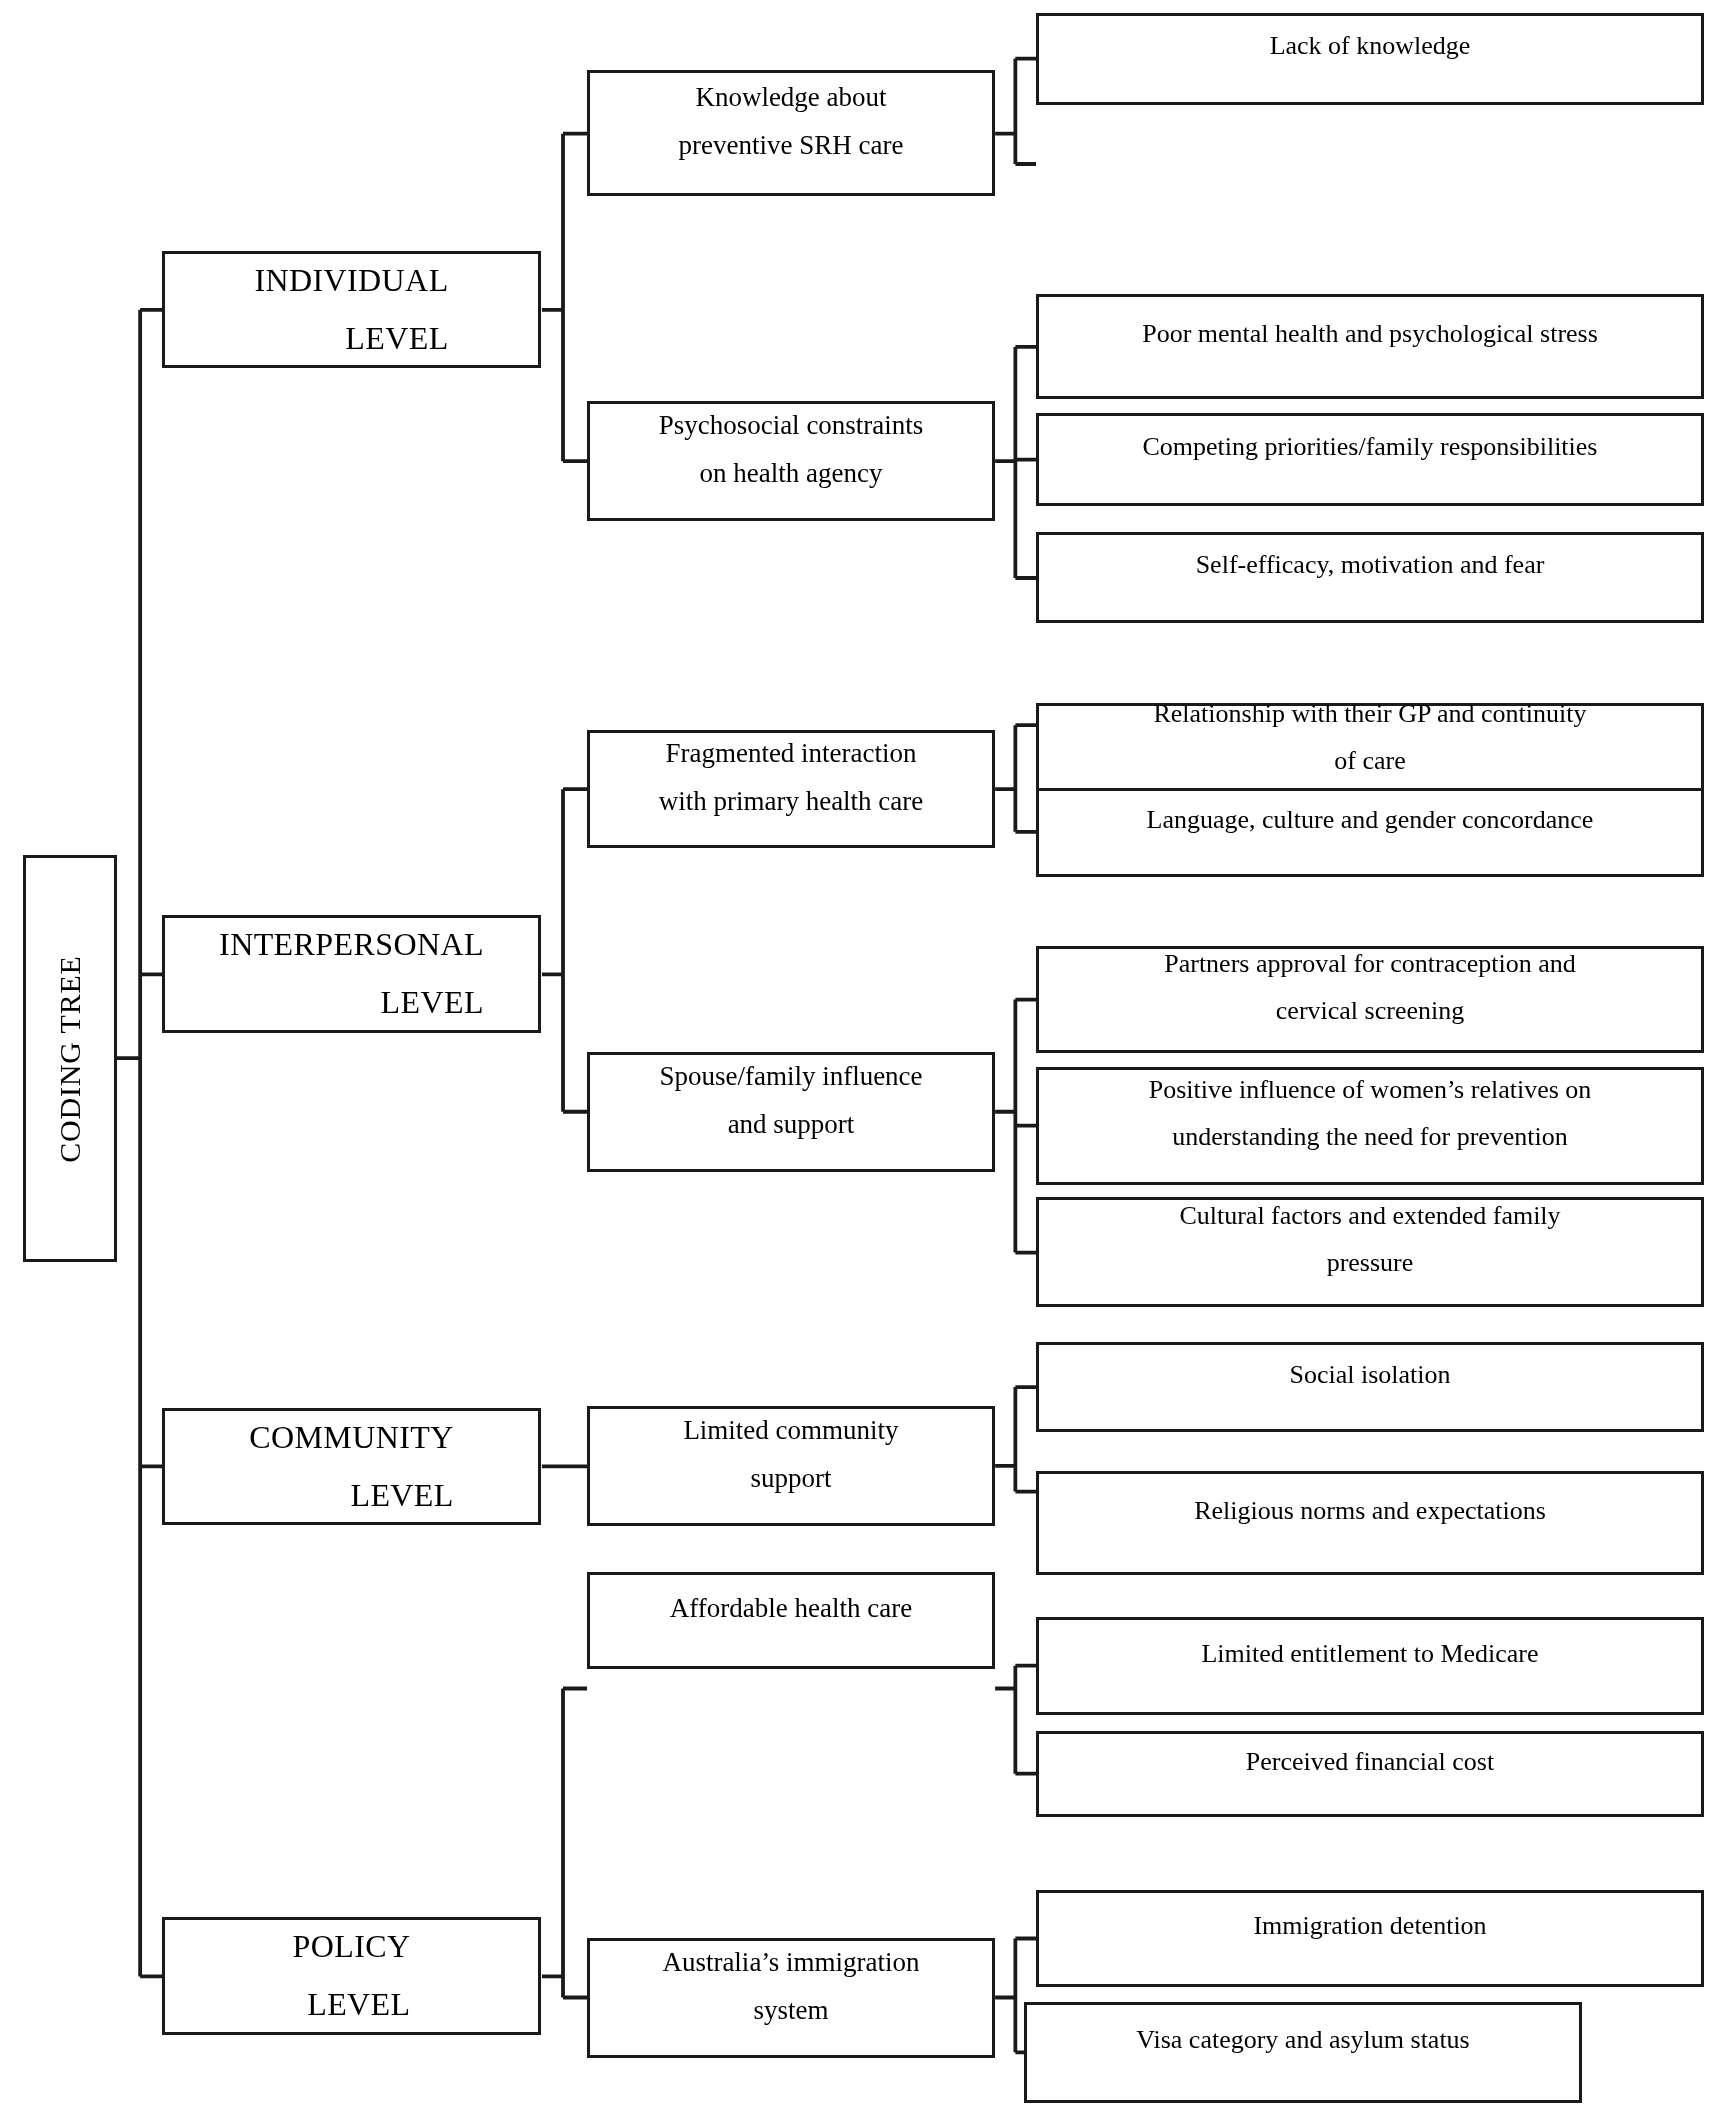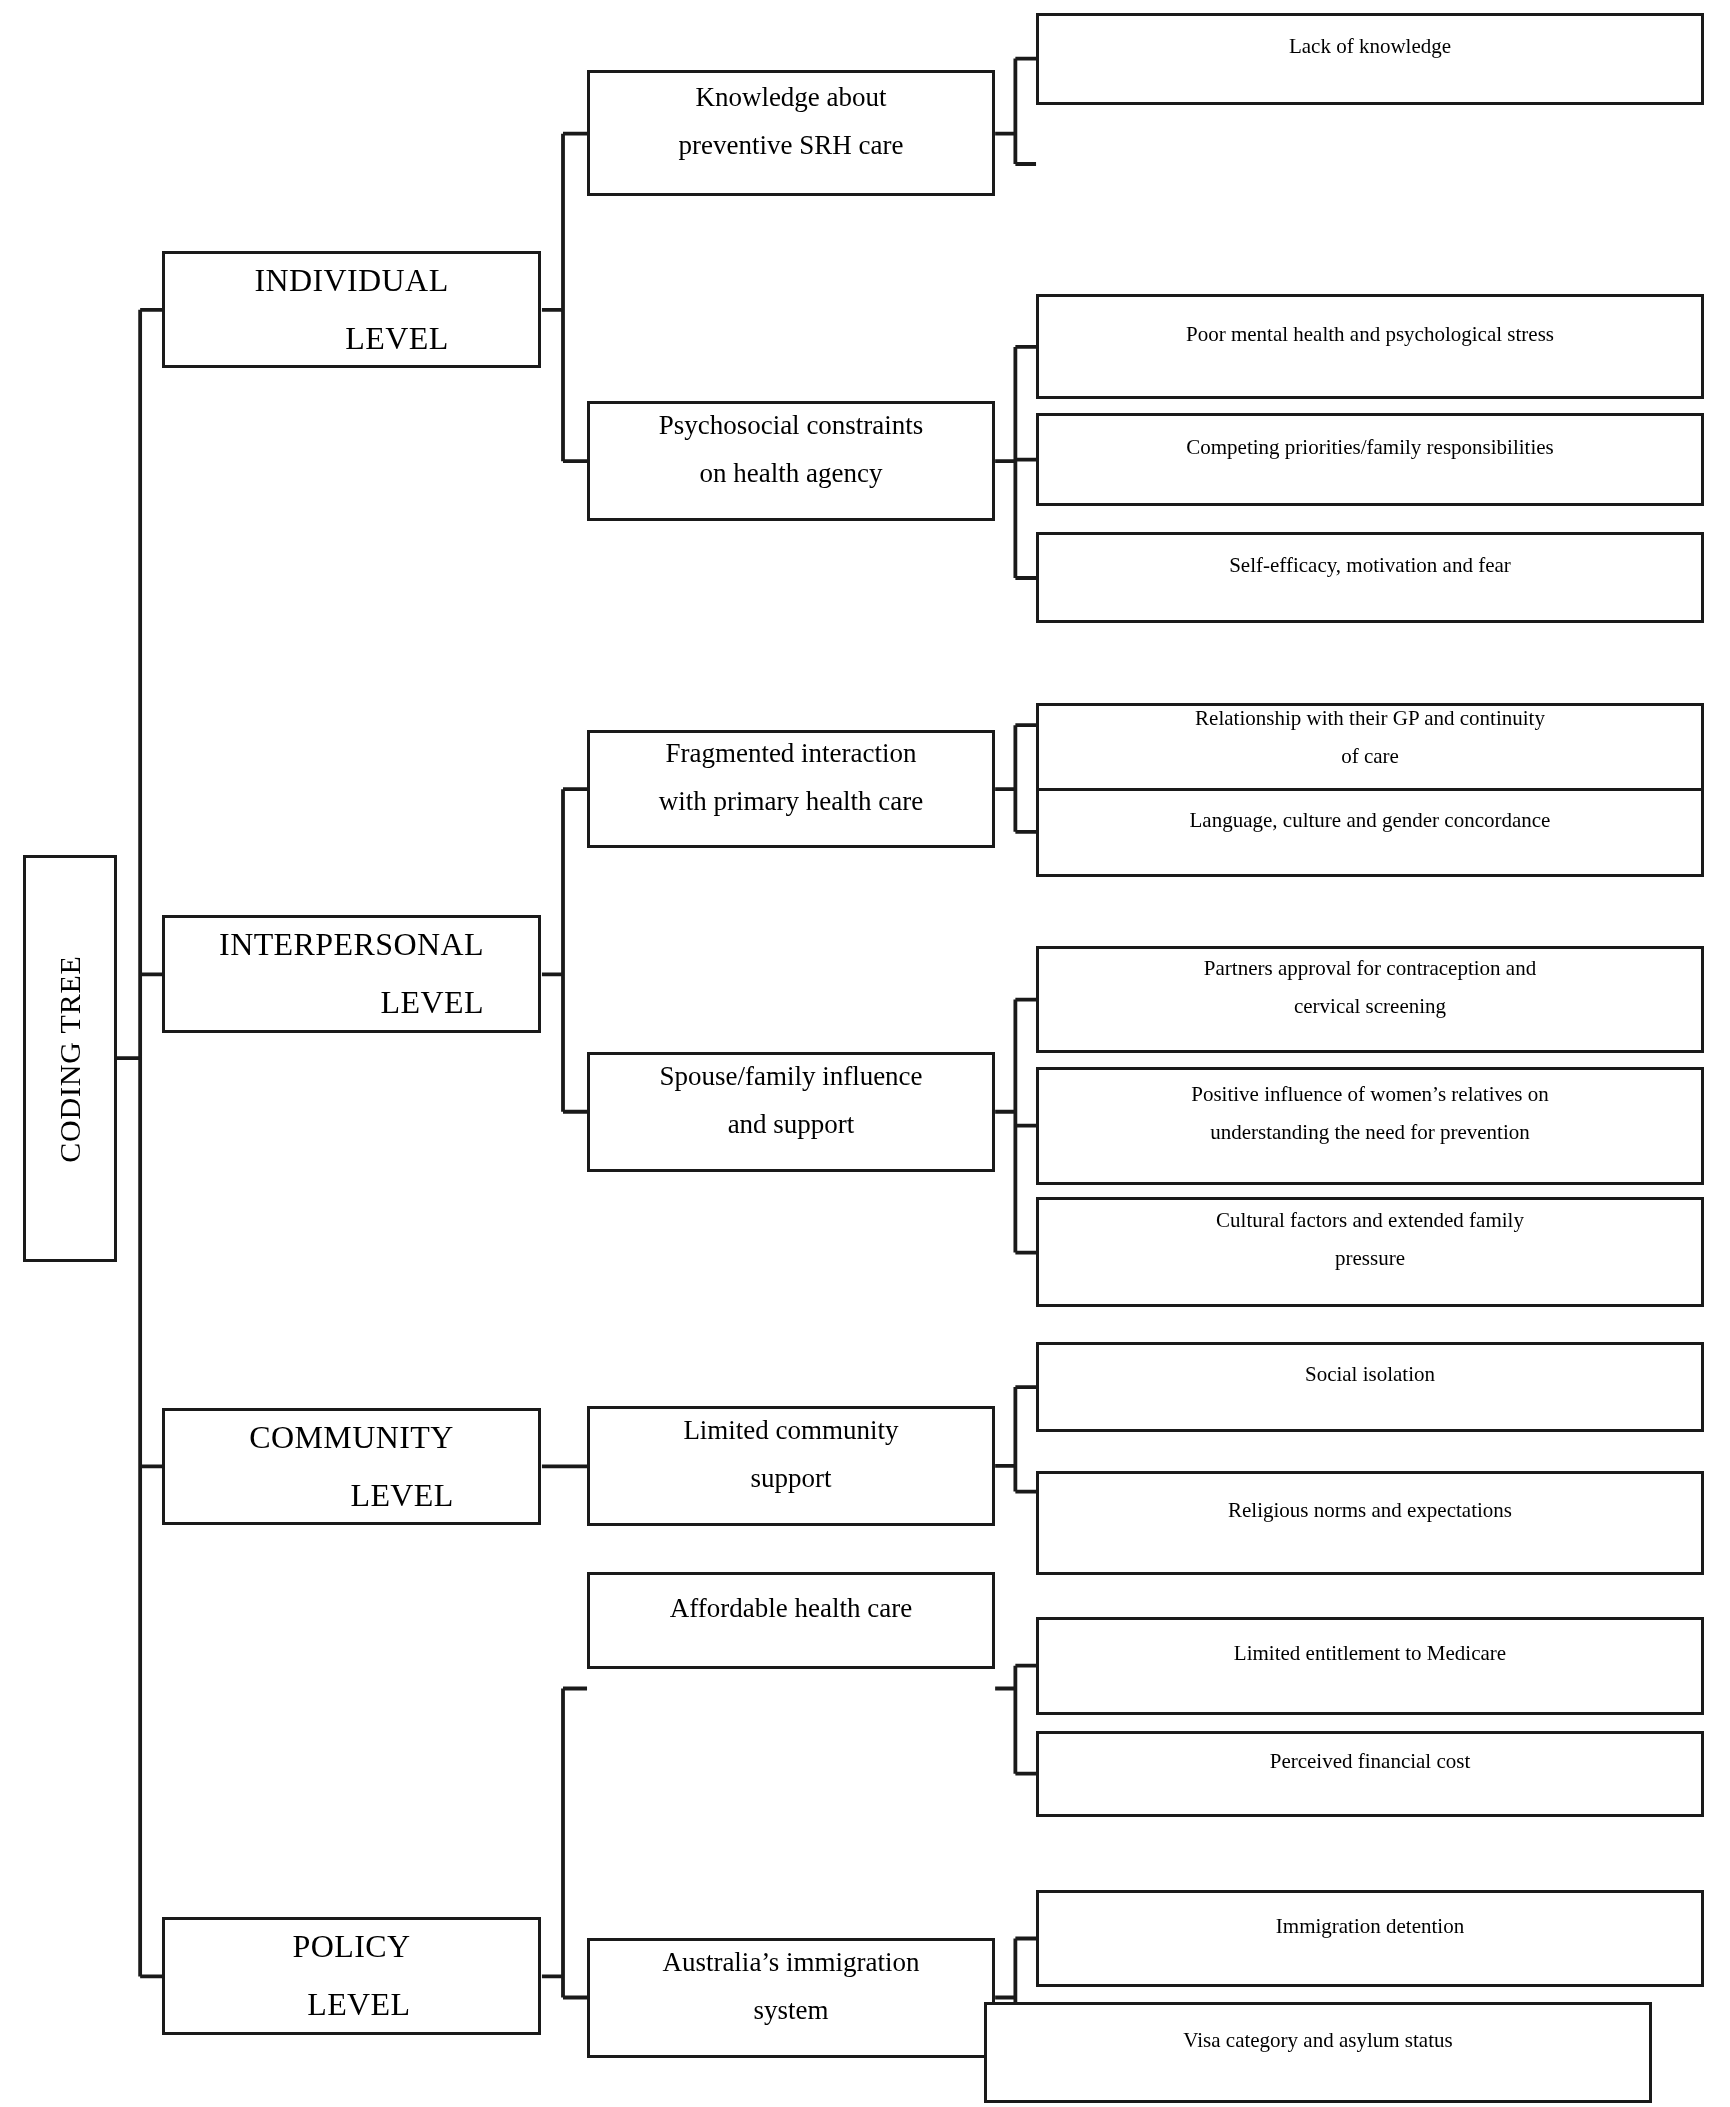--- a/index.html
+++ b/index.html
@@ -21,21 +21,21 @@
     justify-content:center;
     text-align:center;
   }
   .lbl{
     display:block;
     white-space:pre-line;
     line-height:1.8;
   }
   .l1 .lbl{font-size:32px;letter-spacing:0.4px;text-align:right;}
   .theme .lbl{font-size:27px;}
-  .leaf .lbl{font-size:21px;}
+  .leaf .lbl{font-size:26px;}
   .theme, .leaf{padding:0 21px 23.6px 21px;}
   .root{padding:0;}
   .root .lbl{
     font-size:30px;
     letter-spacing:0.8px;
     transform:rotate(-90deg);
     white-space:nowrap;
     line-height:1;
   }
 </style>
@@ -147,18 +147,18 @@
   </div>
   <div class="box leaf" style="left:1036px;top:1731px;width:668px;height:86px">
     <span class="lbl">Perceived financial cost</span>
   </div>
   <div class="box leaf" style="left:1036px;top:1617px;width:668px;height:98px">
     <span class="lbl">Limited entitlement to Medicare</span>
   </div>
   <div class="box leaf" style="left:1036px;top:1890px;width:668px;height:97px">
     <span class="lbl">Immigration detention</span>
   </div>
-  <div class="box leaf" style="left:984px;top:2002px;width:668px;height:101px">
+  <div class="box leaf" style="left:1024px;top:2002px;width:558px;height:101px">
     <span class="lbl">Visa category and asylum status</span>
   </div>
 
 </div>
 
 
 </body></html>

